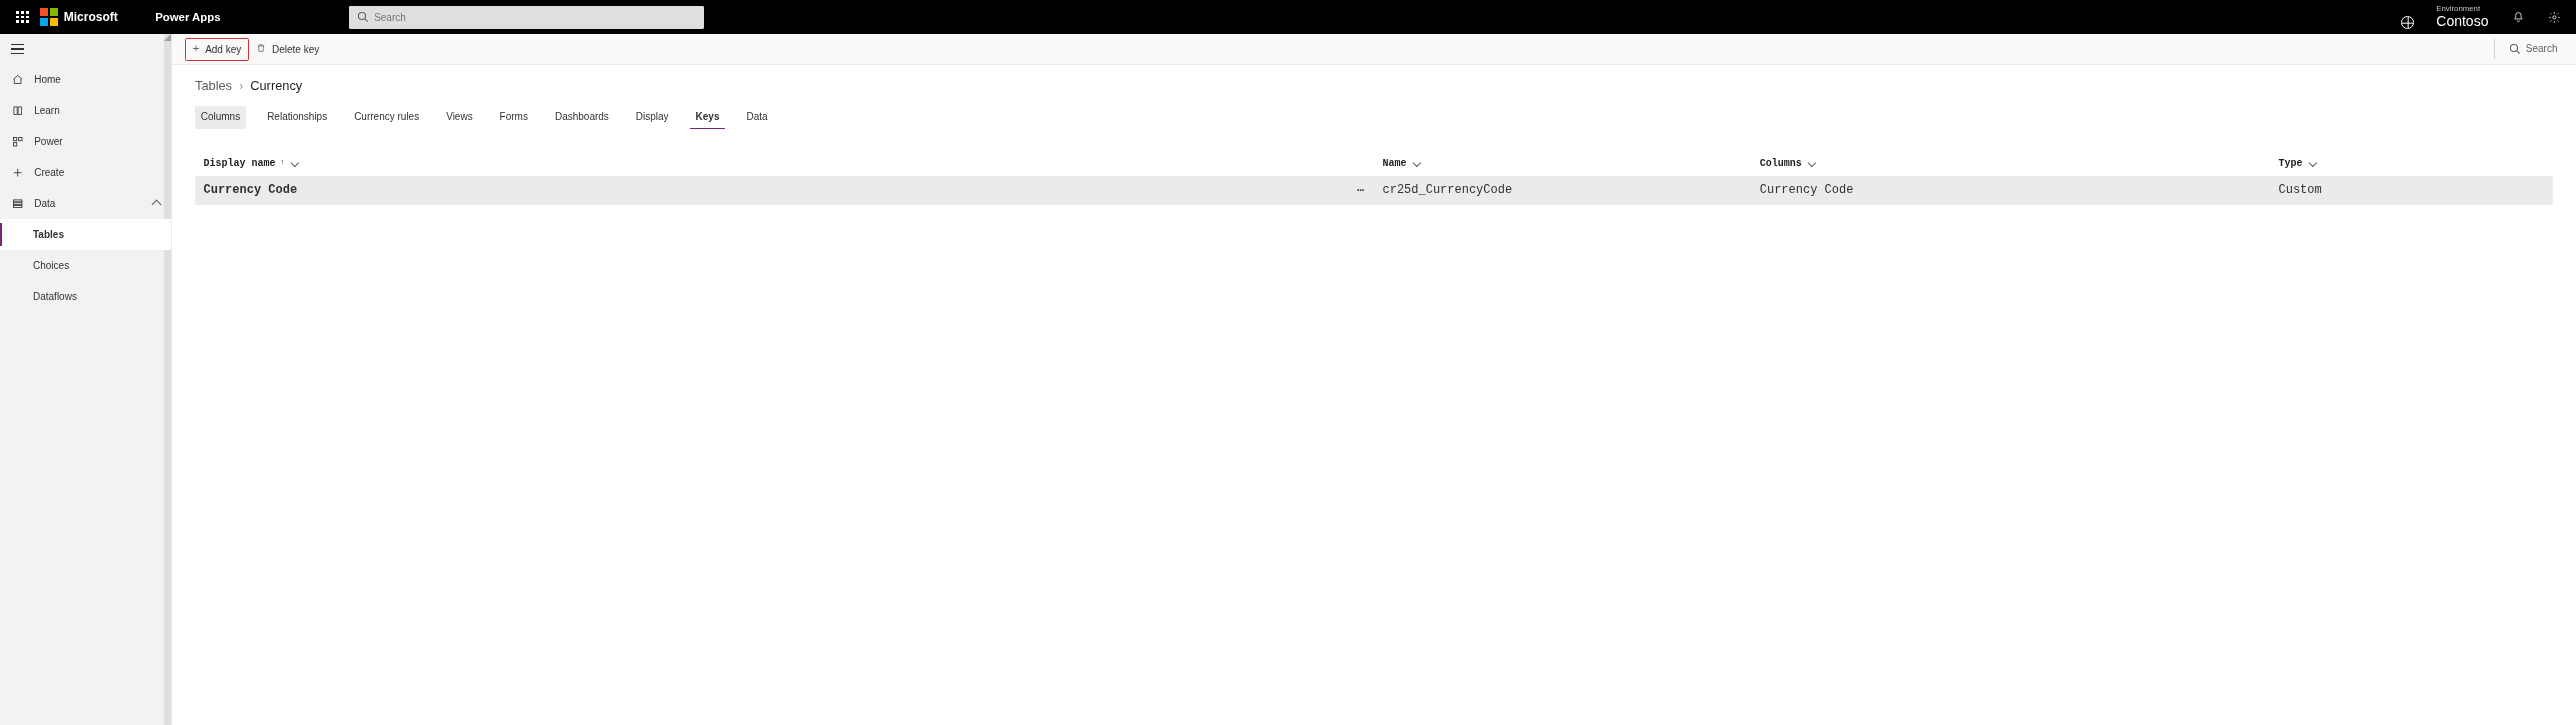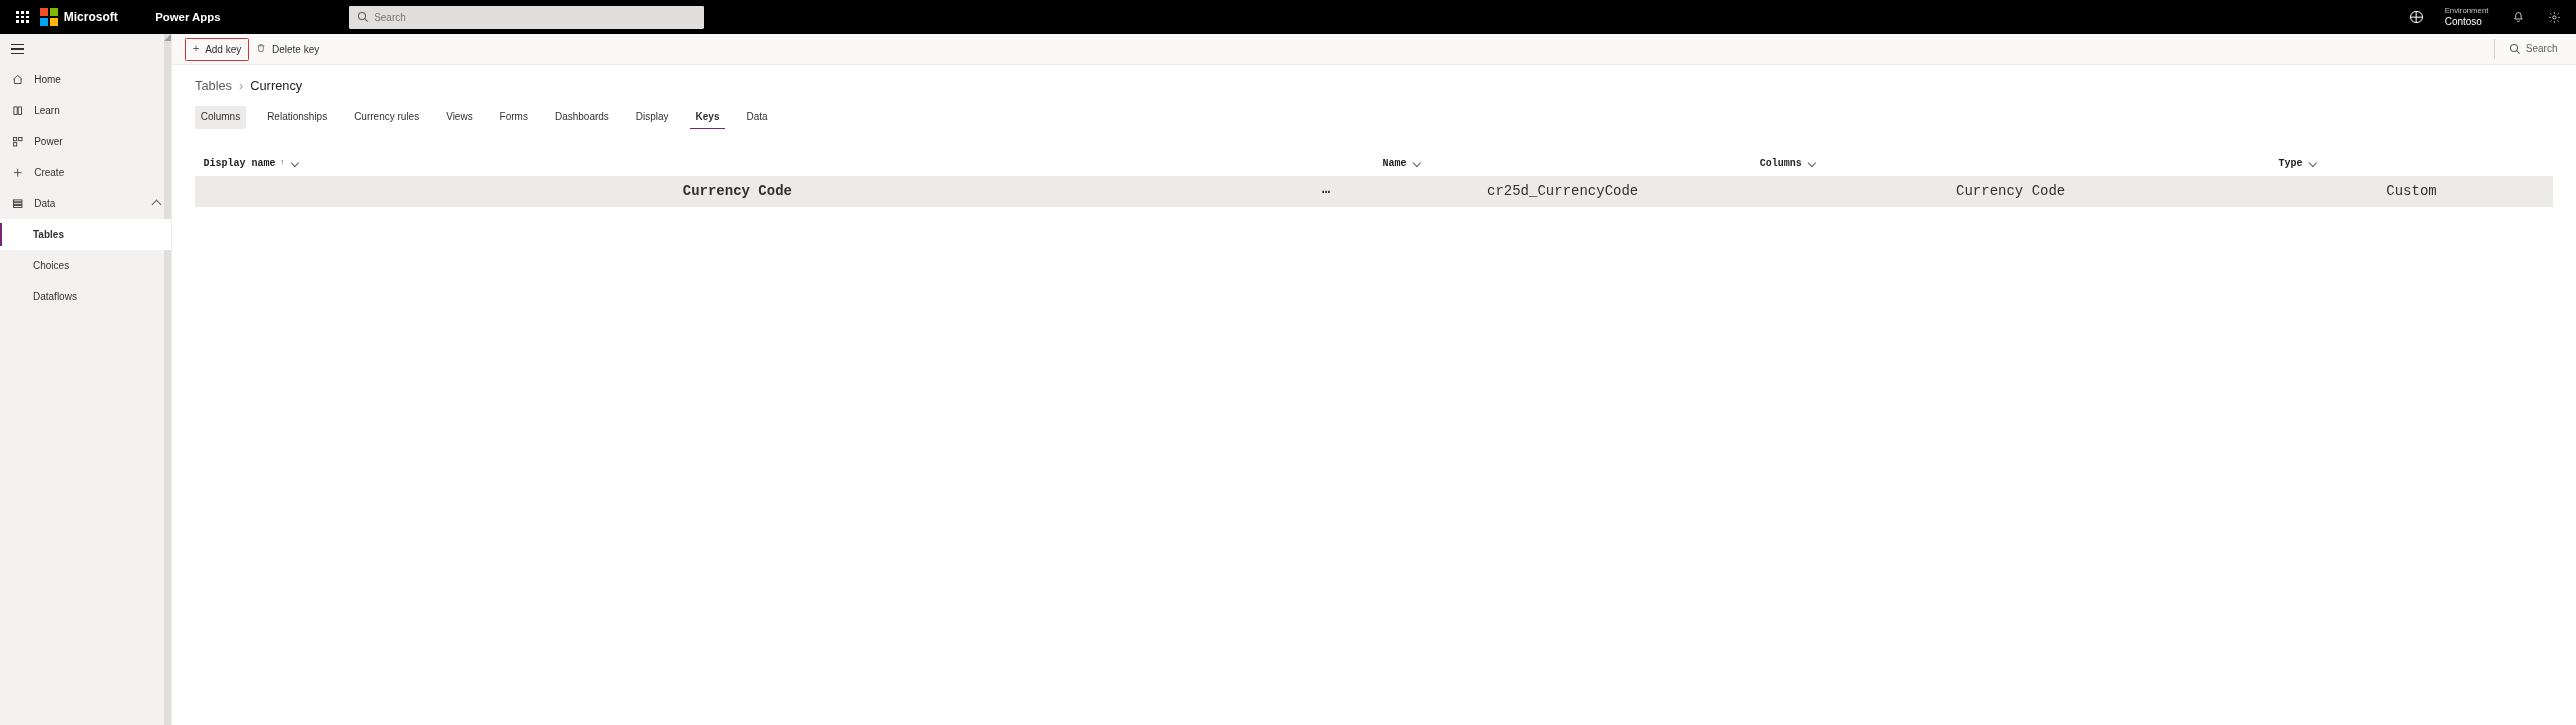--- a/index.html
+++ b/index.html
@@ -46,33 +46,33 @@
     align-items: center;
     padding: 0 8.5px;
     border-radius: 1.4px;
     margin-left: 43px;
   }
   .header-search input {
     border: none; background: transparent; outline: none;
     flex: 1; font-size: 10px; color: #605e5c;
   }
   .header-right { margin-left: auto; display: flex; align-items: center; gap: 5.7px; }
-  .env-block { display: flex; align-items: center; gap: 22px; padding: 0 8.5px; cursor: pointer; }
+  .env-block { display: flex; align-items: flex-end; gap: 22px; padding: 0 8.5px; cursor: pointer; }
   .env-globe {
     width: 12.8px; height: 12.8px; border: 1.1px solid #fff; border-radius: 50%;
     position: relative;
   }
   .env-globe::before, .env-globe::after {
     content: ""; position: absolute; background: #fff;
   }
   .env-globe::before { left: 0; right: 0; top: 50%; height: 0.7px; transform: translateY(-50%); }
   .env-globe::after { top: 0; bottom: 0; left: 50%; width: 0.7px; transform: translateX(-50%); }
   .env-text { display: flex; flex-direction: column; line-height: 1.1; }
   .env-label { font-size: 7.8px; color: #c8c6c4; }
-  .env-name { font-size: 10px; color: #fff; }
+  .env-name { font-size: 14px; color: #fff; }
   .header-icon-btn {
     width: 31px; height: 34px;
     display: flex; align-items: center; justify-content: center;
     cursor: pointer;
   }
   .bell-svg, .gear-svg { stroke: #fff; fill: none; }
   
   .body-wrap { display: flex; height: calc(100% - 34px); }
   .sidebar {
     width: 172px;
@@ -203,23 +203,22 @@
     width: 5.7px; height: 5.7px;
     border-right: 0.9px solid #605e5c;
     border-bottom: 0.9px solid #605e5c;
     transform: rotate(45deg);
     margin-left: 2.8px;
     margin-bottom: 2.1px;
   }
   .table tbody tr.selected { background: #edebe9; }
   .table td {
     padding: 7px 8.5px;
-    font-size: 14px;
+    font-size: 12px;
     color: #323130;
-    text-align: center;
   }
   .row-more {
     color: #605e5c; cursor: pointer; font-size: 12.8px; letter-spacing: 1.4px;
     text-align: right; padding-right: 14px;
   }
   .search-ico-svg { stroke:#605e5c; fill:none; }
   .plus {
     font-size: 12.8px;
     font-weight: 300;
     line-height: 1;

